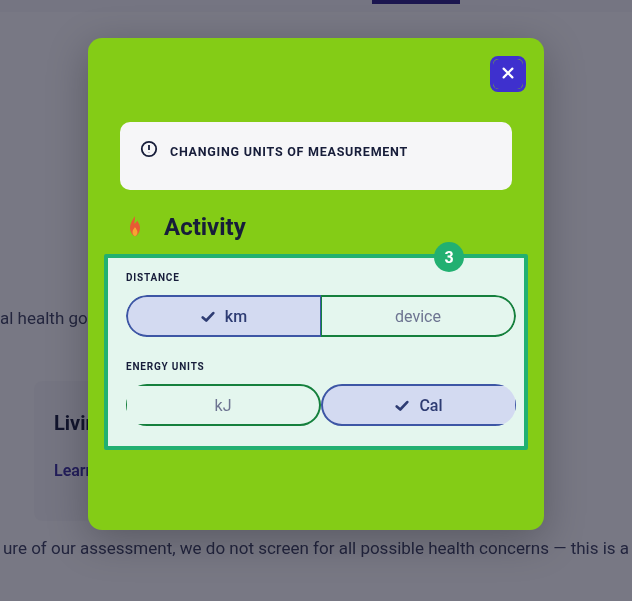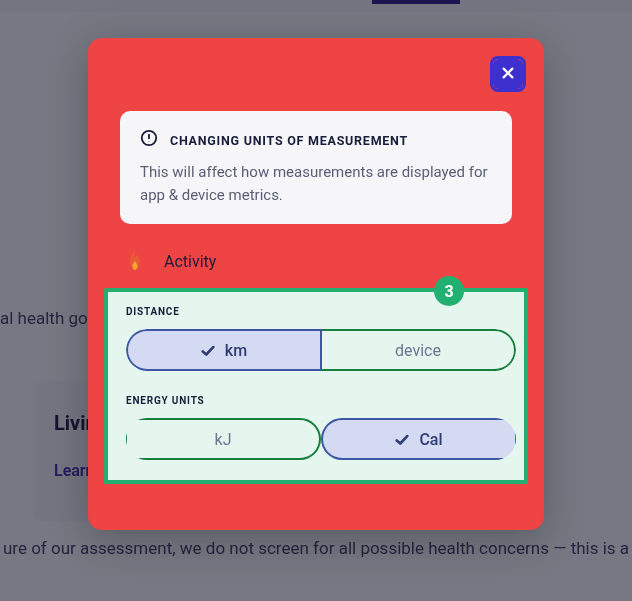--- a/index.html
+++ b/index.html
@@ -56,24 +56,24 @@
       white-space: nowrap;
     }
 
     
     .modal {
       position: absolute;
       top: 38px;
       left: 88px;
       width: 456px;
       height: 492px;
-      background: #ef4444;
+      background: #84cc16;
       border-radius: 14px;
       box-shadow: 0 10px 40px rgba(0,0,0,0.25);
-      padding-top: 17px;
+      padding-top: 28px;
       z-index: 10;
     }
     .close-wrap {
       position: absolute;
       top: 18px; right: 18px;
       width: 36px; height: 36px;
       border: 3px solid #3e30ce;
       border-radius: 8px;
       display:flex; align-items:center; justify-content:center;
     }
@@ -111,21 +111,21 @@
 
     .section-head {
       display:flex; align-items:center; gap: 14px;
       margin: 22px 32px 12px 32px;
     }
     .flame-icon {
       width: 30px; height:30px;
       display:flex;align-items:center;justify-content:center;
     }
     .flame-icon svg { width: 20px; height: 24px; }
-    .section-title { font-size: 16px; font-weight: 400; color: #171d3a; }
+    .section-title { font-size: 24px; font-weight: 700; color: #171d3a; }
 
     .highlight {
       position: relative;
       margin: 0 16px;
       border: 4px solid #22b071;
       border-radius: 2px;
       background: #e4f6ee;
       padding: 14px 18px 20px 18px;
     }
     .badge {
@@ -212,21 +212,20 @@
     <div class="note-head">
       <span>
         <svg viewBox="0 0 20 20">
             <circle cx="10" cy="10" r="8"></circle>
             <line x1="10" y1="5.5" x2="10" y2="11"></line>
             <circle cx="10" cy="14" r="0.5" fill="#171d3a" stroke="none"></circle>
           </svg>
       </span>
       <span class="note-title">CHANGING UNITS OF MEASUREMENT</span>
     </div>
-    <p class="note-desc">This will affect how measurements are displayed for app &amp; device metrics.</p>
   </div>
 
   <div class="section-head">
     <span class="flame-icon">
       <svg viewBox="0 0 24 28">
         <path d="M12 1 C12 1 6 8 6 15 C6 21 10 25 12 25 C14 25 18 21 18 15 C18 10 15 9 15 6 C15 6 13 10 11 10 C11 10 12 5 12 1 Z" fill="#e85a34"></path>
         <path d="M12 14 C11 16 9 17.5 9 20 C9 23 11 25 12 25 C13 25 15 23 15 20 C15 18 13 17 13 15 C13 15 12.5 16 12 14 Z" fill="#f6a531"></path>
       </svg>
     </span>
     <span class="section-title">Activity</span>

